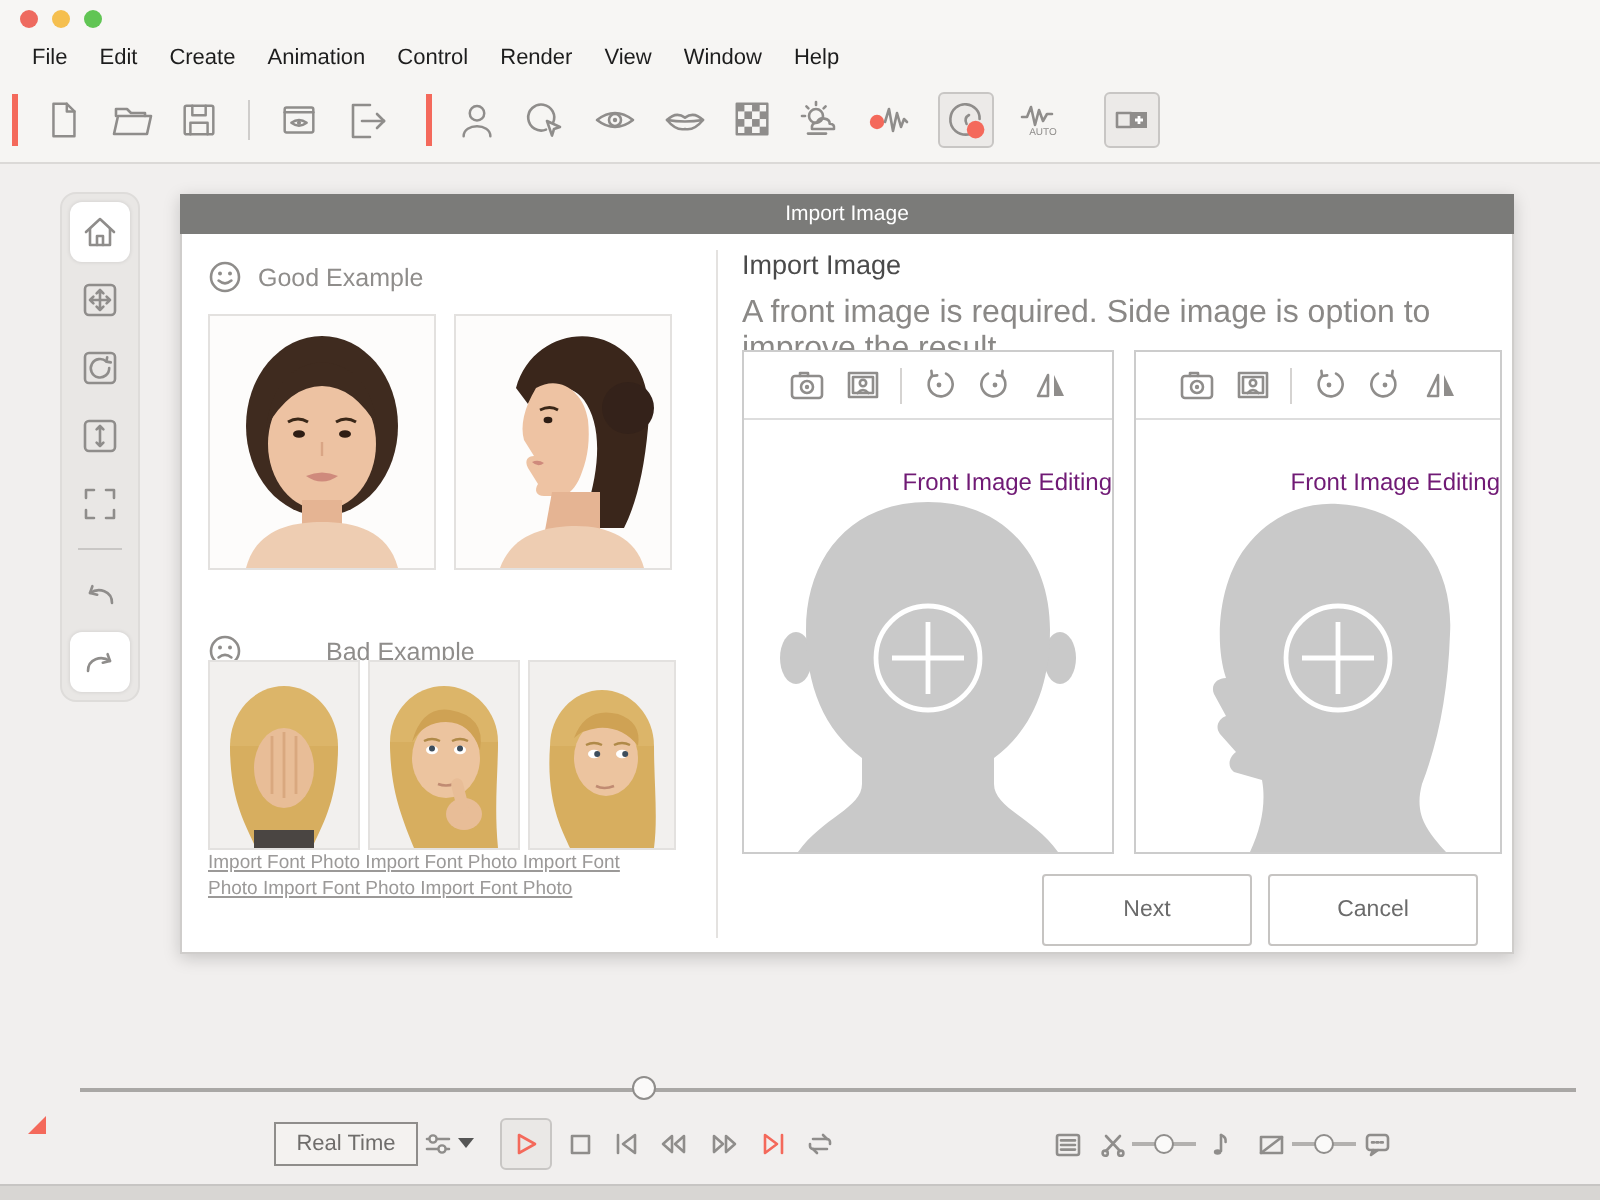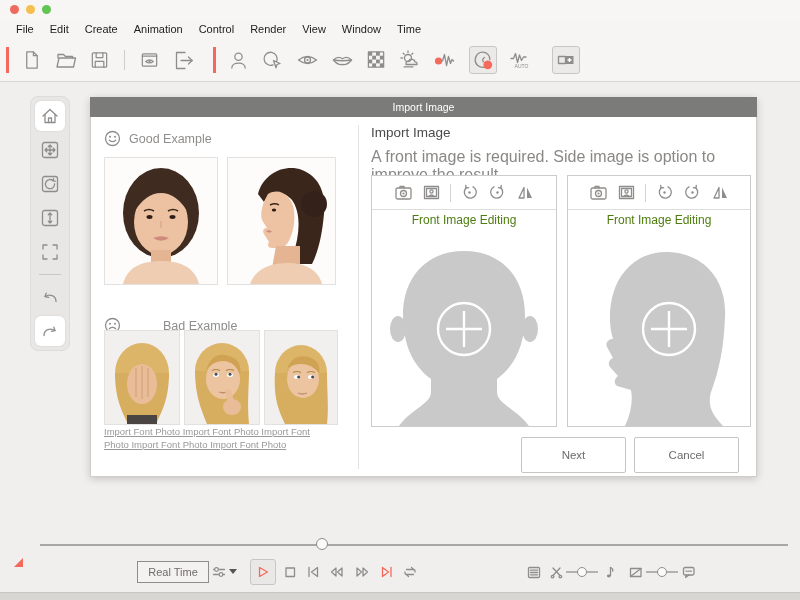--- a/index.html
+++ b/index.html
@@ -39,21 +39,21 @@
              font-size:12.5px;color:#8f8d8b;}
   .photo-row{position:absolute;left:13px;display:flex;}
   .photo{border:1px solid #e3e1df;background:#fff;font-size:0;}
   .caption{position:absolute;left:13px;width:232px;font-size:9.5px;line-height:12.5px;color:#9b9998;}
   .vdiv{position:absolute;left:267px;top:8px;height:344px;width:1px;background:#e4e2e0;}
   .imp-heading{position:absolute;left:280px;top:8px;font-size:13.5px;color:#4a4a4a;}
   .imp-desc{position:absolute;left:280px;top:31px;font-size:16px;color:#8a8886;}
   .editor-panel{position:absolute;top:58px;height:252px;border:1px solid #ccc;box-sizing:border-box;background:#fff;}
   .panel-toolbar{height:33px;border-bottom:1px solid #ddd;display:flex;align-items:center;justify-content:center;gap:9px;}
   .panel-sep{width:1px;height:18px;background:#d5d3d1;}
-  .panel-label{text-align:center;margin-top:3px;font-size:12px;color:#4d7c0f;}
+  .panel-label{text-align:right;margin-top:24px;font-size:12px;color:#701a75;}
   .sil{position:absolute;left:0;bottom:0;}
   .dlg-btn{position:absolute;top:320px;width:105px;height:36px;background:#fff;border:1px solid #c6c4c2;
            border-radius:2px;font-size:11.5px;color:#6b6b6b;font-family:"Liberation Sans",sans-serif;}
   
   .tl-line{position:absolute;left:40px;top:544px;width:748px;height:2px;background:#a9a7a5;}
   .tl-knob{position:absolute;left:316px;top:538px;width:12px;height:12px;border-radius:50%;
            background:#fbfaf9;border:1px solid #8f8d8b;box-sizing:border-box;}
   .tl-tri{position:absolute;left:14px;top:558px;width:0;height:0;
           border-bottom:9px solid #f4695b;border-left:9px solid transparent;}
   .transport{position:absolute;left:0;top:558px;width:752px;height:34px;}
@@ -86,21 +86,21 @@
 
   <nav class="menubar">
     <span class="menu-item">File</span>
     <span class="menu-item">Edit</span>
     <span class="menu-item">Create</span>
     <span class="menu-item">Animation</span>
     <span class="menu-item">Control</span>
     <span class="menu-item">Render</span>
     <span class="menu-item">View</span>
     <span class="menu-item">Window</span>
-    <span class="menu-item">Time</span>
+    <span class="menu-item">Help</span>
   </nav>
 
   <div class="toolbar">
     <span class="redbar"></span>
     <button class="tb">
       <svg class="ic" width="21" height="22" viewBox="0 0 22 22">
         <path class="s" d="M6,2.5 H13 L17,6.5 V19.5 H6 Z"></path>
           <path class="s" d="M13,2.5 V6.5 H17"></path>
         </svg>
       </button>

